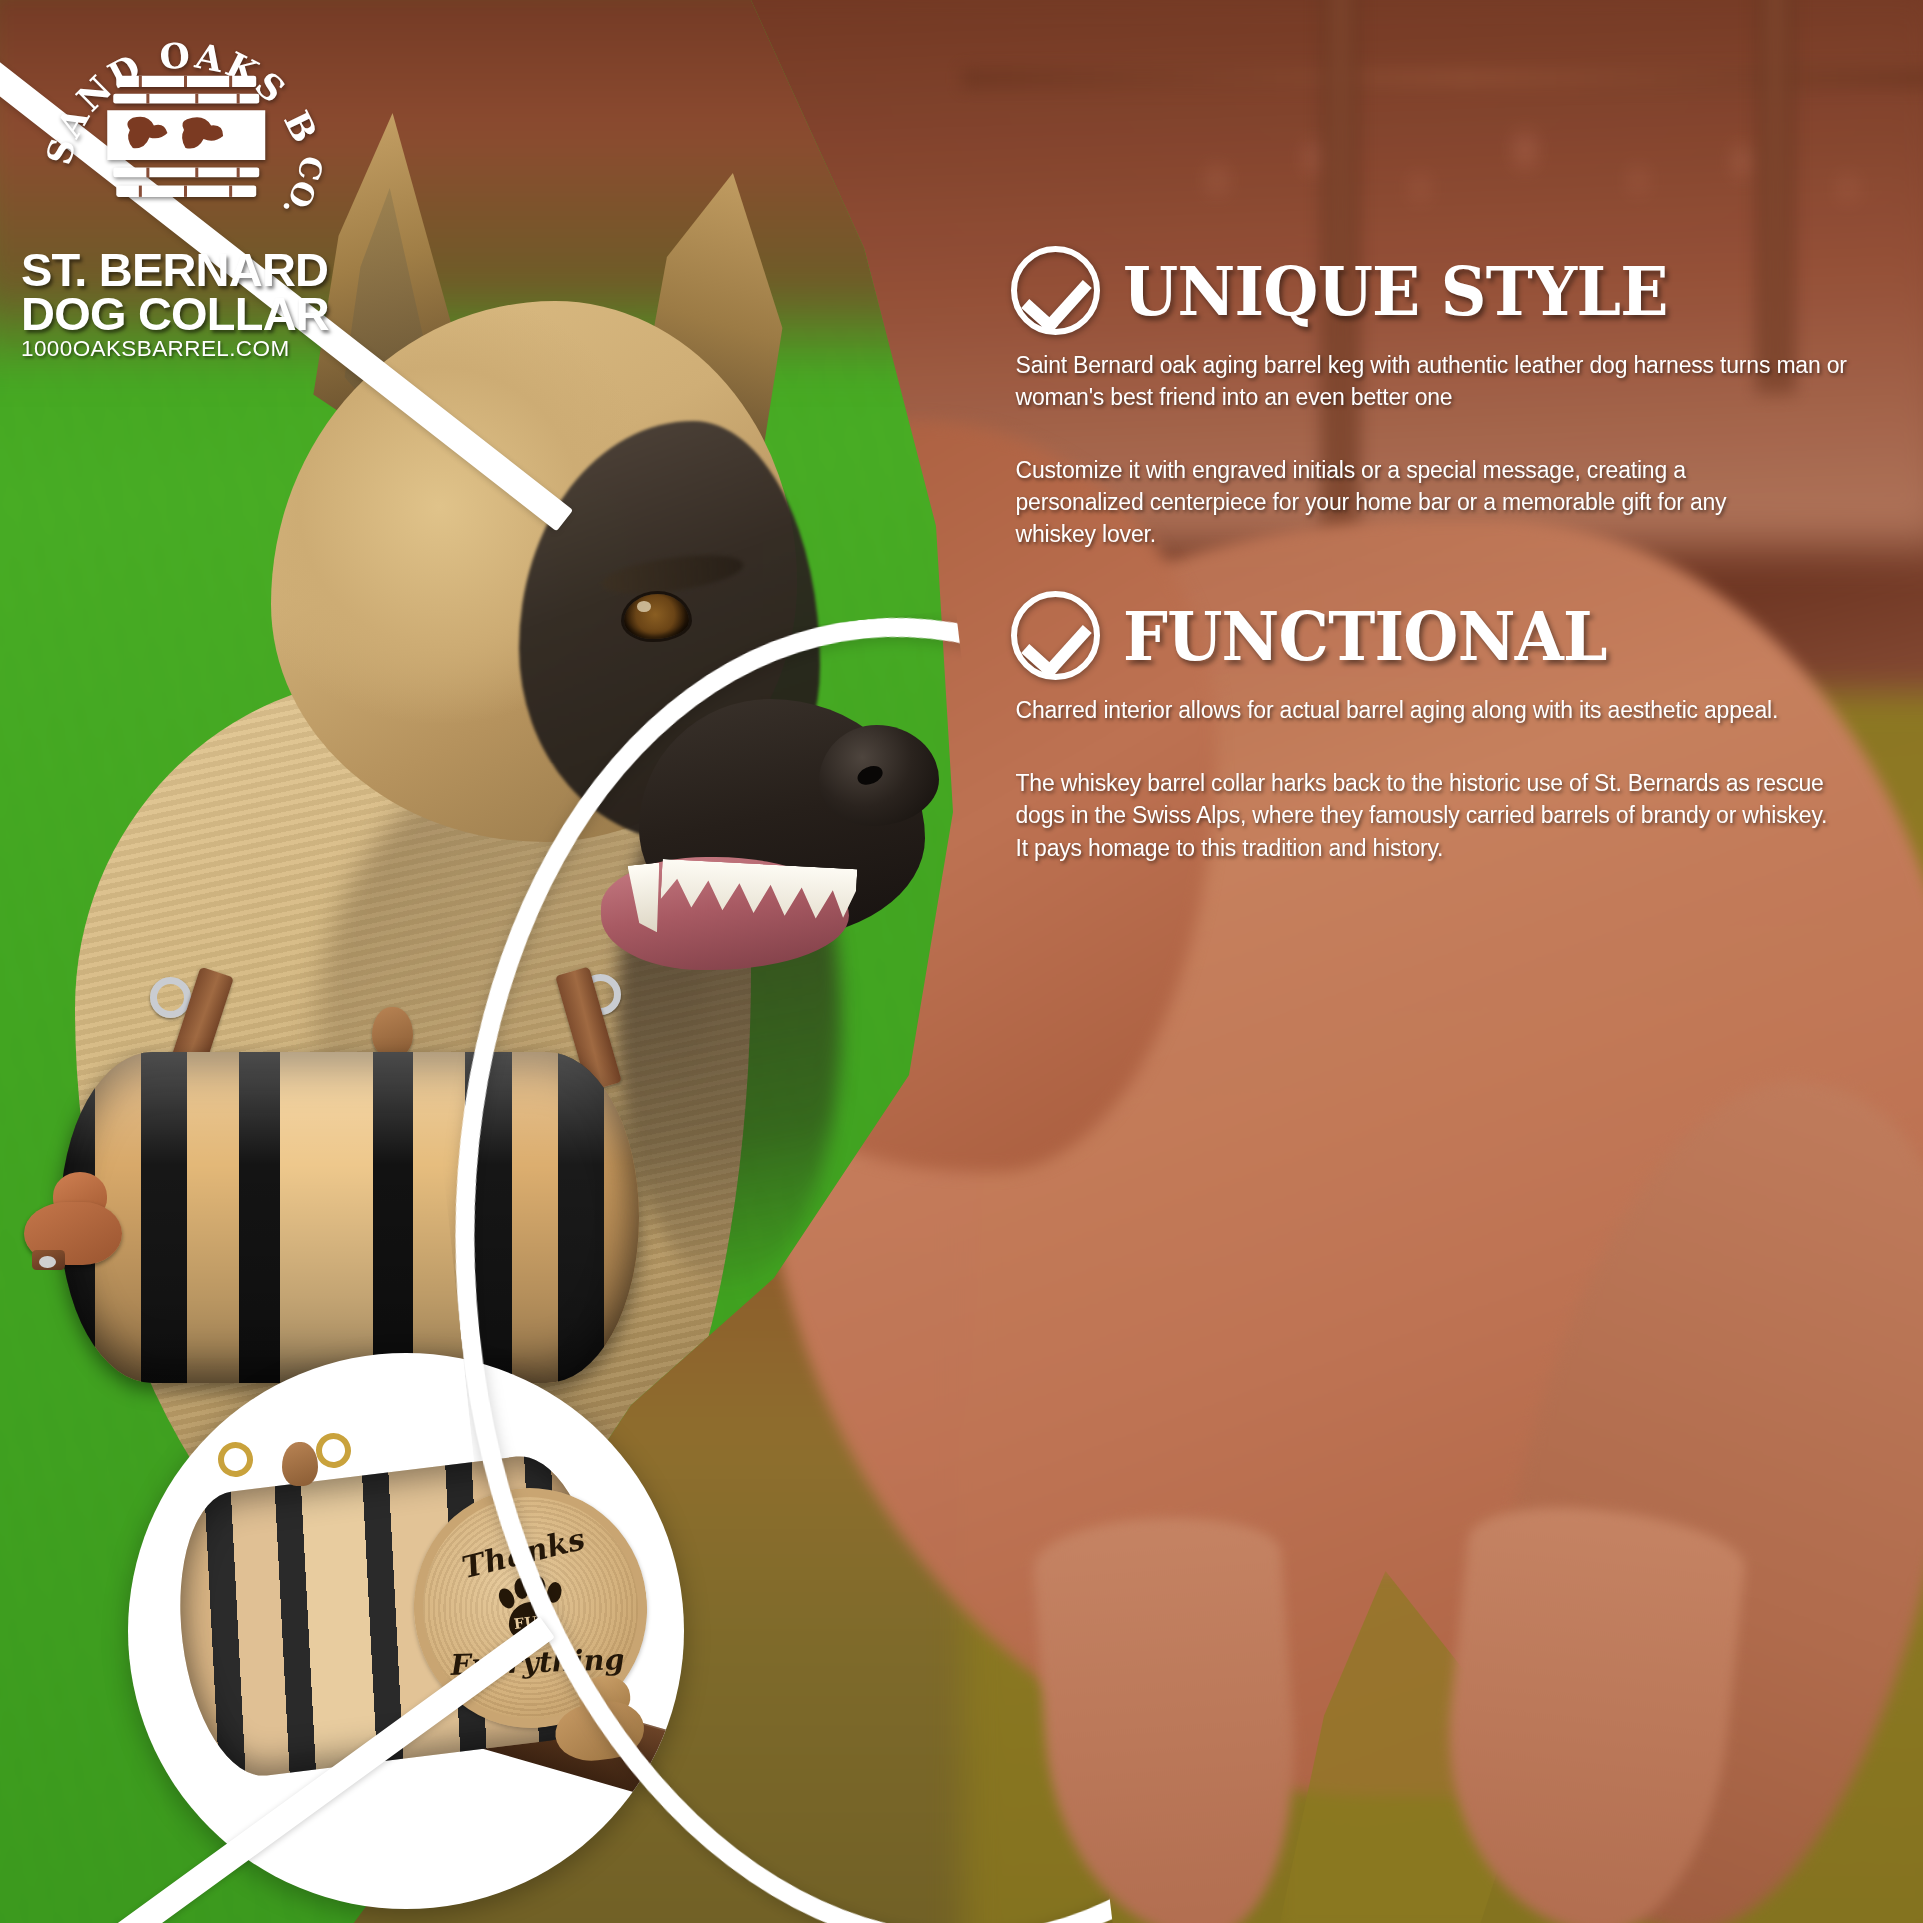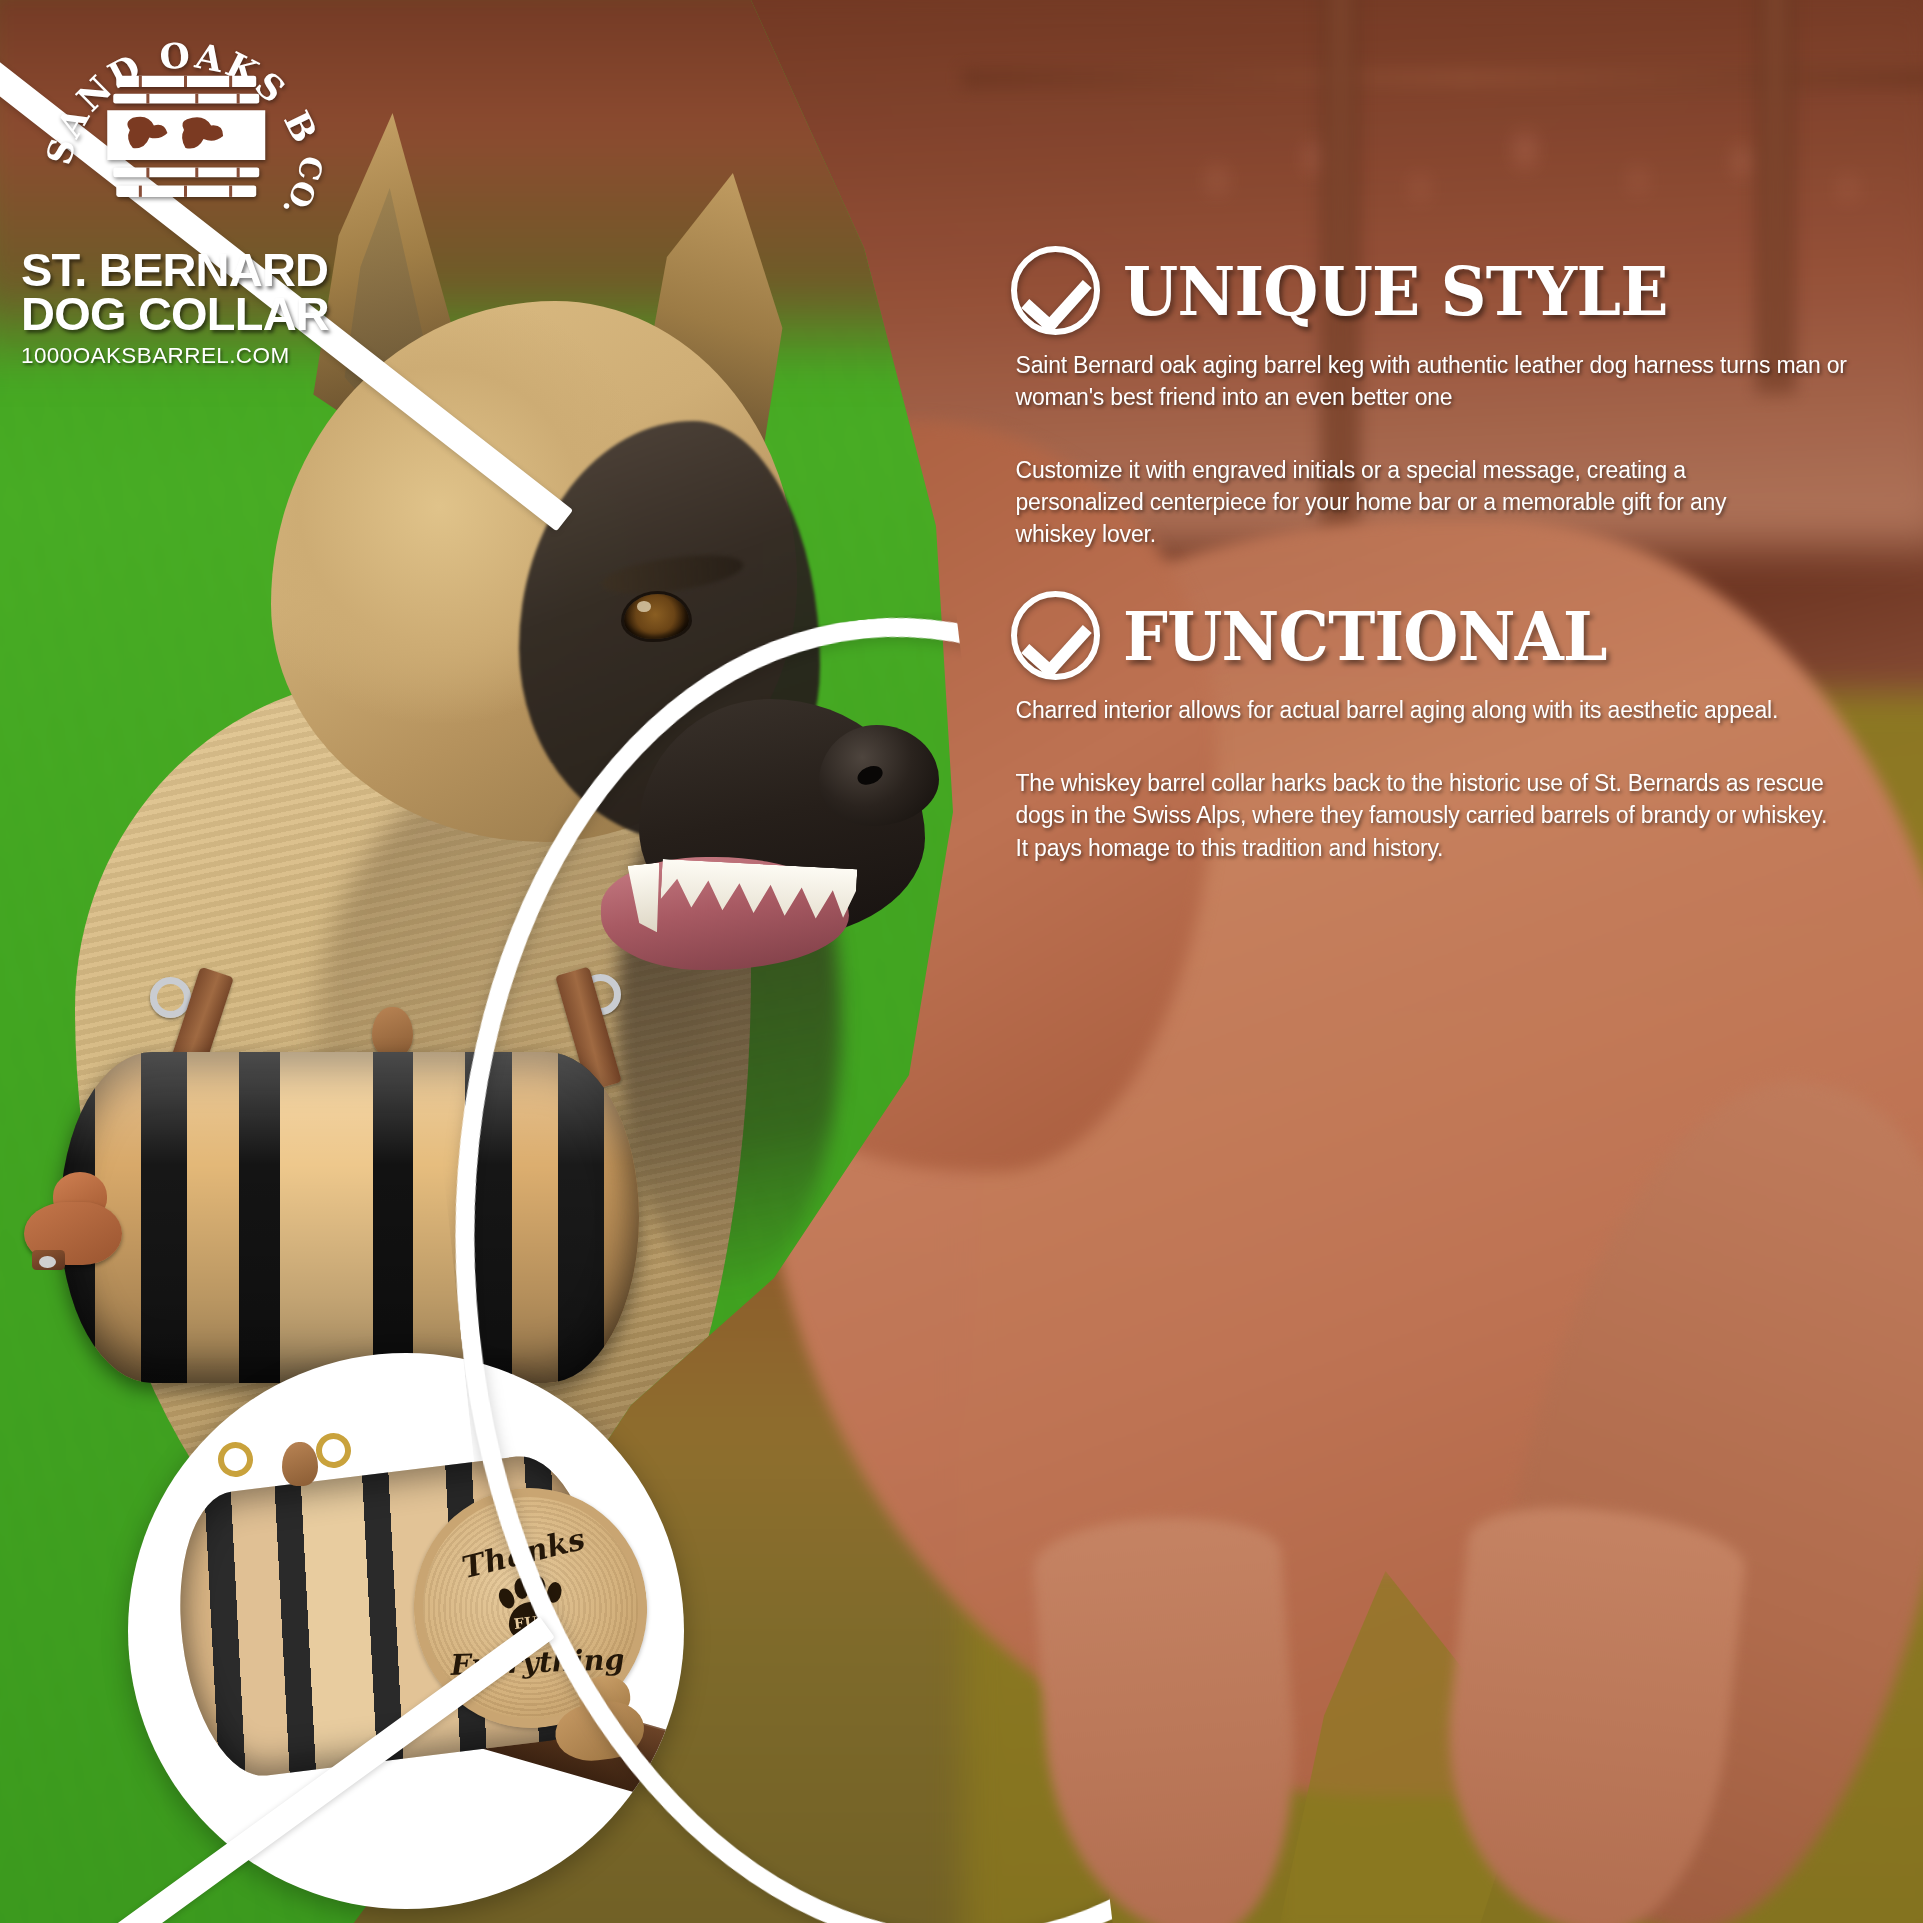--- a/index.html
+++ b/index.html
@@ -356,21 +356,21 @@
   .stamp svg{ position:absolute; inset:0; filter:drop-shadow(1.5px 2.3px 2.3px rgba(0,0,0,.45)); }
   .logo-lines{ margin-top:-4.5px; text-align:left; width:316px; }
   .ll1,.ll2,.ll3{
     font-family:"Liberation Sans", sans-serif; font-weight:700; color:#fff;
     text-shadow:2.3px 3px 3.8px rgba(0,0,0,.5); line-height:.94; letter-spacing:-0.8px;
   }
   .ll1{ font-size:47px; }
   .ll2{ font-size:47px; }
   .ll3{ font-size:65px; letter-spacing:-1.5px; }
   .ll4{ font-family:"Liberation Sans", sans-serif; font-weight:400; font-size:22.5px;
-        letter-spacing:0.4px; color:#fff; text-shadow:1.5px 1.5px 3px rgba(0,0,0,.5); margin-top:7px; }
+        letter-spacing:0.4px; color:#fff; text-shadow:1.5px 1.5px 3px rgba(0,0,0,.5); margin-top:0; }
 
   
   .features{ position:absolute; left:1011px; top:218px; width:894px; z-index:9; }
   .feature{ position:relative; margin-bottom:41px;margin-top:28px; }
   .f-head{ display:flex; align-items:center; gap:22.5px; }
   .check{
     flex:0 0 auto; width:89px; height:89px; border:6.8px solid #fff; border-radius:50%;
     position:relative; filter:drop-shadow(1.5px 2.3px 3px rgba(0,0,0,.38));
   }
   .check:before{

